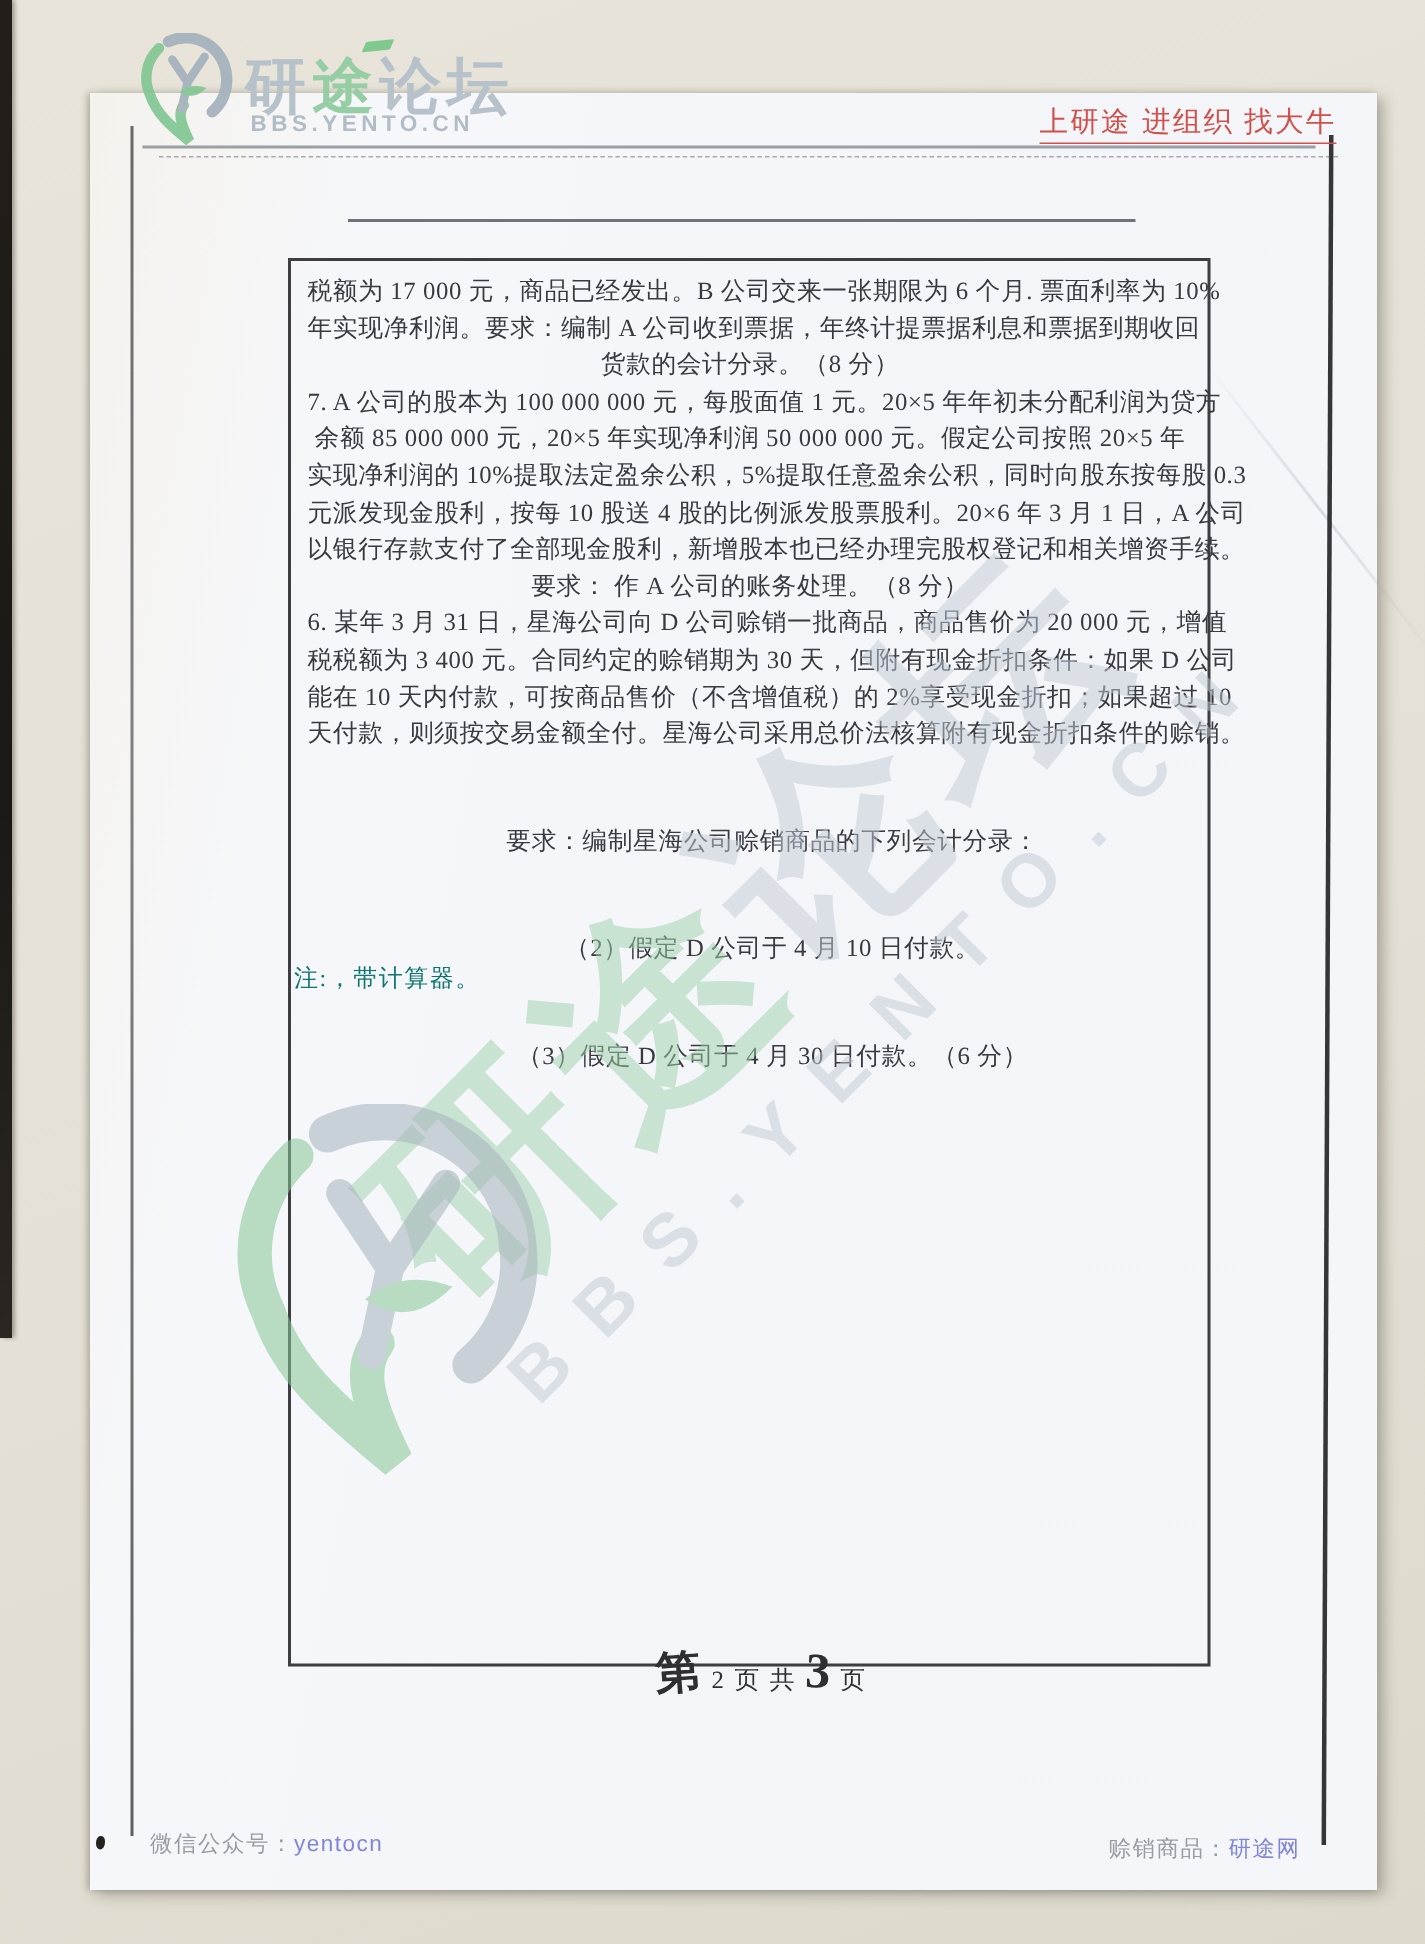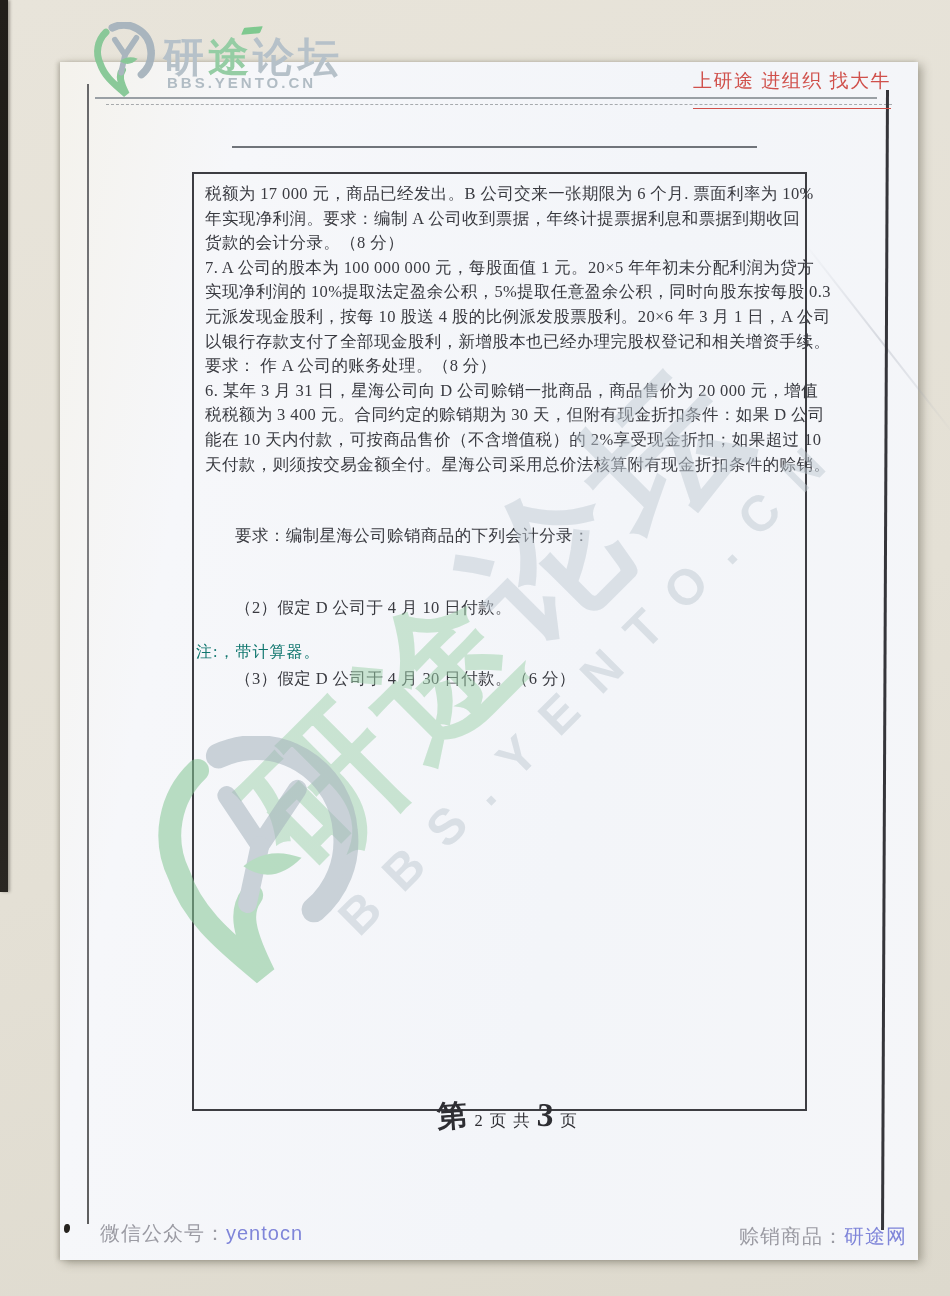--- a/index.html
+++ b/index.html
@@ -29,21 +29,21 @@
   .dashed-top   { position:absolute; left:106px; top:104px; width:786px; height:0;
                   border-top:1px dashed #8e9296; opacity:.75; }
   .left-vline   { position:absolute; left:87px;  top:84px;  width:2px;  height:1140px;
                   background:linear-gradient(180deg,#4f4f52 0%,#6b6b6e 35%,#5a5a5e 70%,#444 100%); opacity:.85; }
   .right-vline  { position:absolute; left:886px; top:90px;  width:3px;  height:1140px;
                   background:#35353a; transform:rotate(.25deg); transform-origin:top; }
   .line-b       { position:absolute; left:232px; top:146px; width:525px; height:2px; background:#70747a; }
 
   
   .exam-box { position:absolute; left:192px; top:172px; width:615px; height:939px;
-    border:2px solid #3d3d42; padding:8px 10px 0 11px; }
+    border:2px solid #3d3d42; padding:8px 10px 0 11px;text-align:center; }
   .exam-lines { font-size:16.5px; line-height:24.6px; color:#393a40;
     letter-spacing:.4px; white-space:nowrap; }
   .exam-lines .line.indent { padding-left:30px;margin-top:47px; }
   .note-line { position:absolute; left:196px; top:642px; font-size:16px;
     color:#0f766e; letter-spacing:1px; }
 
   
   .page-num { position:absolute; left:392px; top:1100px; width:230px;
     display:flex; align-items:baseline; justify-content:center; gap:7px;
     color:#2e2e33; font-size:16.5px; }
@@ -55,36 +55,36 @@
   .logo-title { position:absolute; left:163px; top:30px; font-size:41px; font-weight:700;
     font-family:"Liberation Sans","DejaVu Sans",sans-serif;
     color:#b6c1c9; letter-spacing:4px; }
   .logo-title .green { color:#95cda4; }
   .logo-cap { position:absolute; left:243px; top:27px; width:18px; height:7px;
     background:#7fc98f; transform:skewX(-28deg) rotate(-6deg); border-radius:1px; }
   .logo-sub { position:absolute; left:167px; top:74px; font-size:15px; font-weight:700;
     font-family:"Liberation Sans","DejaVu Sans",sans-serif;
     color:#b1bcc4; letter-spacing:3px; }
   .tagline { position:absolute; left:693px; top:68px; font-size:19px; color:#d0504b;
-    letter-spacing:1.5px; border-bottom:1.5px solid #d0504b; padding-bottom:14px;
+    letter-spacing:1.5px; border-bottom:1.5px solid #d0504b; padding-bottom:1px;
     font-family:"Liberation Sans","DejaVu Sans",sans-serif; }
 
   
   .wm-rot { position:absolute; left:60px; top:420px; width:920px; height:440px;
     display:flex; flex-direction:column; align-items:center; justify-content:center;
     transform:rotate(-45deg); opacity:.5; pointer-events:none; }
   .wm-big { font-size:150px; line-height:150px; font-weight:700; letter-spacing:8px;
     font-family:"Liberation Sans","DejaVu Sans",sans-serif; white-space:nowrap; }
   .wm-big .g { color:#9ed2ab; } .wm-big .b { color:#c2ccd5; }
   .wm-sub { font-size:50px; font-weight:700; letter-spacing:26px; color:#c0cad2;
     font-family:"Liberation Sans","DejaVu Sans",sans-serif; margin-top:10px; padding-left:40px; white-space:nowrap; }
   .logo-icon-lg { position:absolute; left:156px; top:736px; width:208px; height:252px; opacity:.55; pointer-events:none; }
 
   
-  .footer-item { position:absolute; top:1220px; font-size:20px; color:#9b9ba3;
+  .footer-item { position:absolute; top:1220px; font-size:15px; color:#9b9ba3;
     font-family:"Liberation Sans","DejaVu Sans",sans-serif; letter-spacing:1px; }
   .footer-item .link { color:#7f85d9; }
   .fw { left:100px; } .wb { left:739px; top:1223px; }
 </style>
 </head>
 <body>
 
 <div class="paper"></div>
 <div class="crease"></div>
 <div class="black-strip"></div>
@@ -96,20 +96,21 @@
 <div class="right-vline"></div>
 <div class="line-b"></div>
 
 <div class="exam-box">
   <div class="exam-lines">
 
   <div class="line">税额为 17 000 元，商品已经发出。B 公司交来一张期限为 6 个月. 票面利率为 10%</div>
       <div class="line">年实现净利润。要求：编制 A 公司收到票据，年终计提票据利息和票据到期收回</div>
       <div class="line">货款的会计分录。（8 分）</div>
       <div class="line">7. A 公司的股本为 100 000 000 元，每股面值 1 元。20×5 年年初未分配利润为贷方</div>
+      <div class="line">余额 85 000 000 元，20×5 年实现净利润  50 000 000 元。假定公司按照 20×5 年</div>
       <div class="line">实现净利润的 10%提取法定盈余公积，5%提取任意盈余公积，同时向股东按每股 0.3</div>
       <div class="line">元派发现金股利，按每 10 股送 4 股的比例派发股票股利。20×6 年 3 月 1 日，A 公司</div>
       <div class="line">以银行存款支付了全部现金股利，新增股本也已经办理完股权登记和相关增资手续。</div>
       <div class="line">要求：  作 A 公司的账务处理。（8 分）</div>
       <div class="line">6. 某年 3 月 31 日，星海公司向 D 公司赊销一批商品，商品售价为 20 000 元，增值</div>
       <div class="line">税税额为 3 400 元。合同约定的赊销期为 30 天，但附有现金折扣条件：如果 D 公司</div>
       <div class="line">能在 10 天内付款，可按商品售价（不含增值税）的 2%享受现金折扣；如果超过 10</div>
       <div class="line">天付款，则须按交易金额全付。星海公司采用总价法核算附有现金折扣条件的赊销。</div>
       <div class="line indent">要求：编制星海公司赊销商品的下列会计分录：</div>
       <div class="line indent">（2）假定 D 公司于 4 月 10 日付款。</div>

